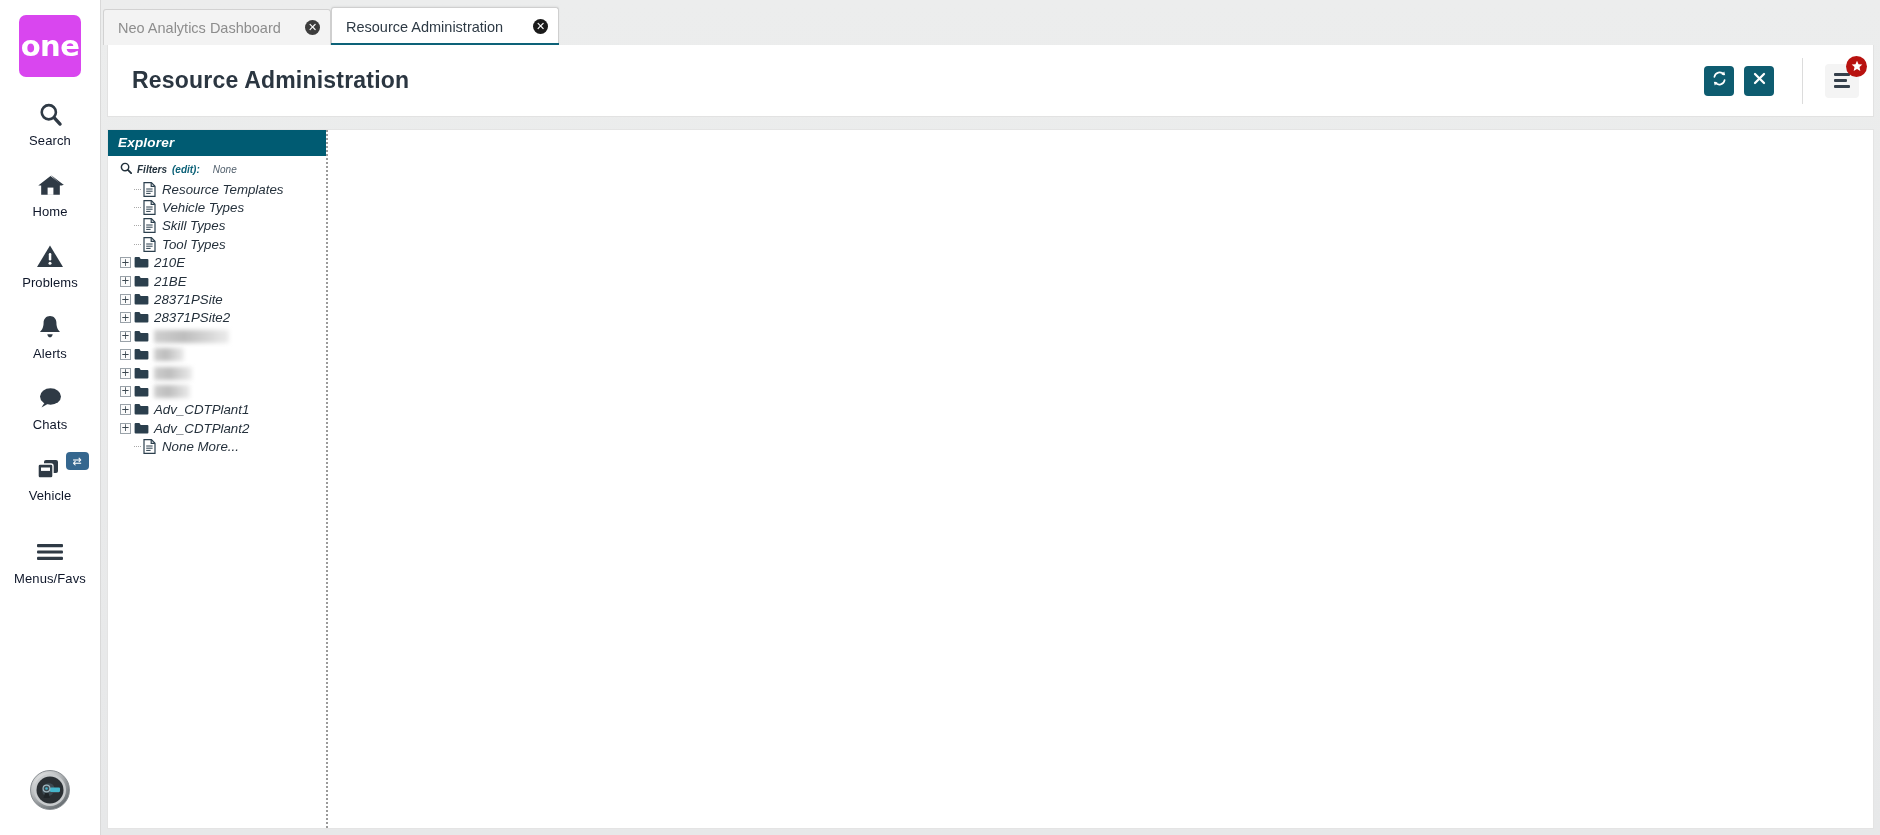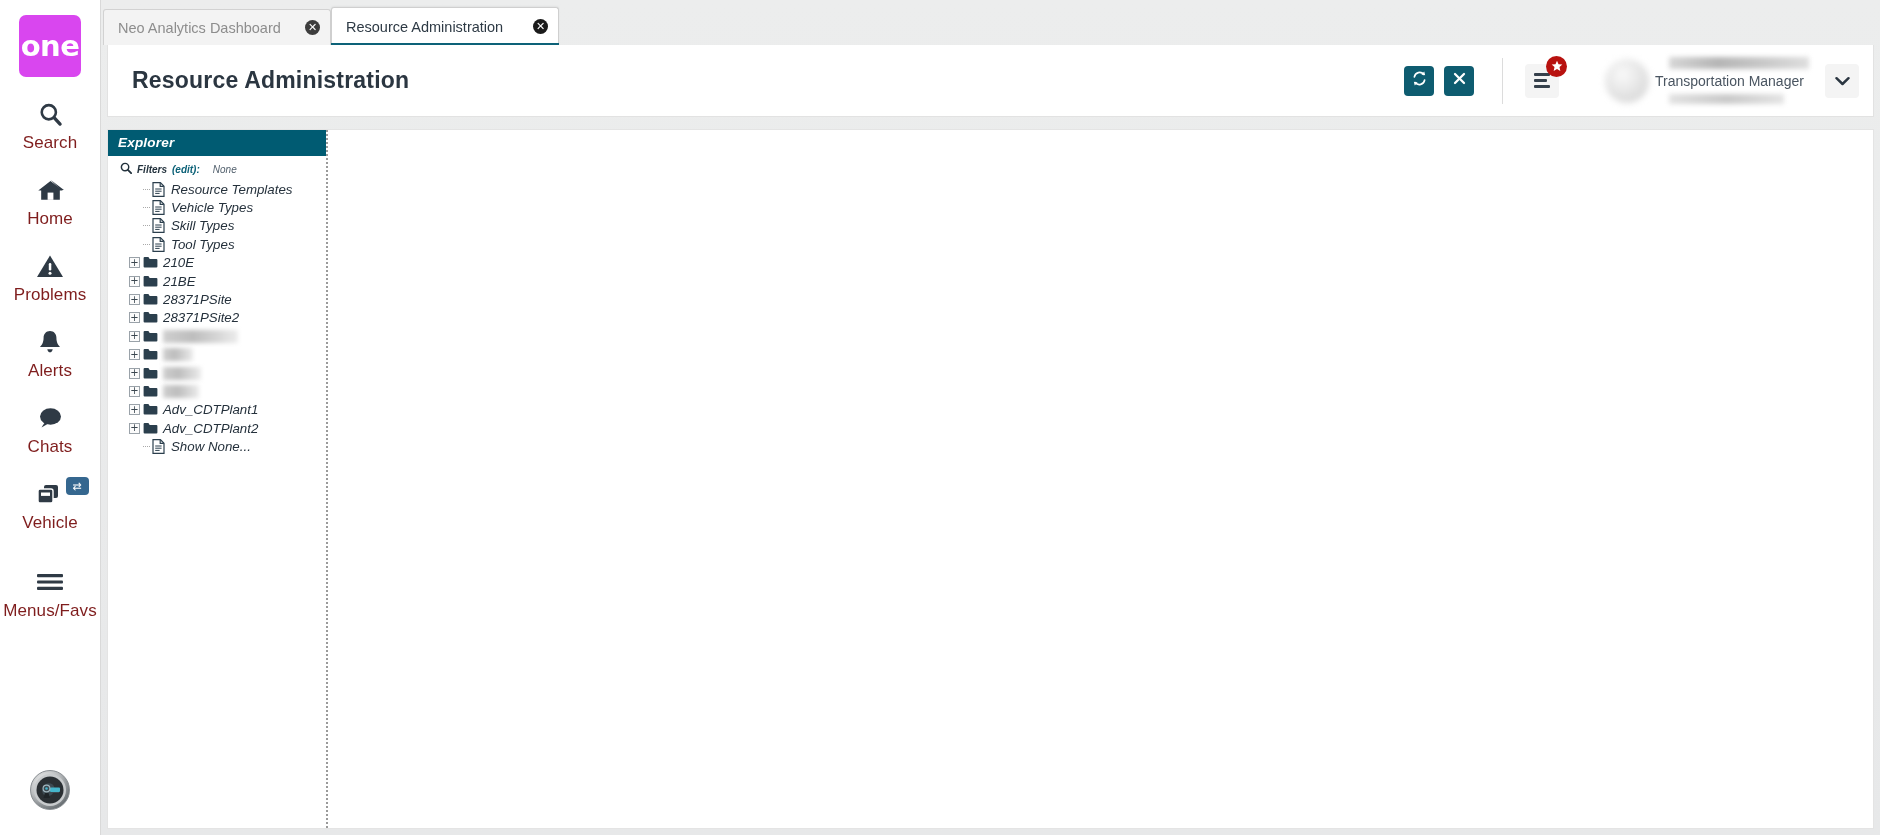--- a/index.html
+++ b/index.html
@@ -27,21 +27,21 @@
     color: #fff; font-size: 29px; font-weight: 700; letter-spacing: -0.5px;
     font-family: "DejaVu Sans", sans-serif;
   }
   .rail-item {
     width: 101px; margin-top: 22px;
     display: flex; flex-direction: column; align-items: center;
     cursor: pointer; position: relative;
   }
   .rail-item .ic { height: 30px; display: flex; align-items: center; justify-content: center; }
   .rail-item .lbl {
-    margin-top: 4px; font-size: 17px; color: #7f1d1d; letter-spacing: .1px;
+    margin-top: 4px; font-size: 13px; color: #0f172a; letter-spacing: .1px;
   }
   .switch-badge {
     position: absolute; right: 12px; top: -2px;
     width: 23px; height: 18px; background: #35678f; border-radius: 4px;
     display: flex; align-items: center; justify-content: center;
     color: #fff; font-size: 11px; line-height: 1;
   }
   .assistant {
     position: absolute; bottom: 25px; left: 50%; transform: translateX(-50%);
     width: 40px; height: 40px; border-radius: 50%;
@@ -168,21 +168,21 @@
     display: flex; align-items: center; gap: 5px;
     padding: 6px 0 4px 12px; font-size: 10px; color: #2b3641;
   }
   .filters-row .f-label { font-weight: 700; color: #22313c; }
   .filters-row .f-edit { color: #0d6278; font-weight: 700; cursor: pointer; }
   .filters-row .f-val { color: #52606d; margin-left: 8px; }
 
   .tree { padding: 0 0 0 0; font-size: 13.3px; color: #25313c; }
   .tnode {
     display: flex; align-items: center; height: 18.4px;
-    padding-left: 21px; cursor: pointer; position: relative;
+    padding-left: 12px; cursor: pointer; position: relative;
   }
   .expander {
     width: 11px; height: 11px; flex: 0 0 11px;
     border: 1px solid #9aa2a9; background: #fbfbfb;
     display: flex; align-items: center; justify-content: center;
     font-size: 10px; line-height: 1; color: #3b4750; margin-right: 3px;
     font-family: "DejaVu Sans", sans-serif;
   }
   .expander-spacer { width: 11px; flex: 0 0 11px; margin-right: 3px; }
   .dashline {
@@ -347,35 +347,20 @@
               <i></i>
               <i></i>
             </span>
           <span class="star-badge">
             <svg width="12" height="12" viewBox="0 0 14 14">
                 <path d="M7 0.8 L8.8 4.9 L13.2 5.3 L9.9 8.3 L10.9 12.7 L7 10.4 L3.1 12.7 L4.1 8.3 L0.8 5.3 L5.2 4.9 Z" fill="#ffffff"></path>
               </svg>
           </span>
         </div>
 
-        <div class="user-block">
-          <div class="avatar"></div>
-          <div class="user-text">
-            <div class="user-name-redacted"></div>
-            <div class="user-role">Transportation Manager</div>
-            <div class="user-sub-redacted"></div>
-          </div>
-          <div class="caret-btn">
-            <span>
-              <svg width="15" height="10" viewBox="0 0 16 10">
-                  <path d="M1.6 2 L8 8.2 L14.4 2" fill="none" stroke="#2b3641" stroke-width="2.6" stroke-linecap="round" stroke-linejoin="round"></path>
-                </svg>
-            </span>
-          </div>
-        </div>
       </div>
     </div>
 
     <div class="canvas">
 
       <div class="explorer">
         <div class="explorer-header">Explorer</div>
 
         <div class="filters-row">
           <span>
@@ -553,21 +538,21 @@
                 <svg width="13" height="15" viewBox="0 0 13 15">
                   <path d="M1 0.7 L8.4 0.7 L12 4.3 L12 14.3 L1 14.3 Z" fill="#ffffff" stroke="#2b3f4d" stroke-width="1.2"></path>
                   <path d="M8.2 0.9 L8.2 4.4 L11.8 4.4" fill="none" stroke="#2b3f4d" stroke-width="1.2"></path>
                   <g stroke="#2b3f4d" stroke-width="1">
                     <line x1="3.2" y1="7" x2="9.6" y2="7"></line>
                     <line x1="3.2" y1="9.2" x2="9.6" y2="9.2"></line>
                     <line x1="3.2" y1="11.4" x2="7.6" y2="11.4"></line>
                   </g>
                 </svg>
               </span>
-              <span class="tlabel">Show None...</span>
+              <span class="tlabel">None More...</span>
             </div>
           </div>
       </div>
 
       <div class="main-pane"></div>
     </div>
 
   </div>
 </div>
 

